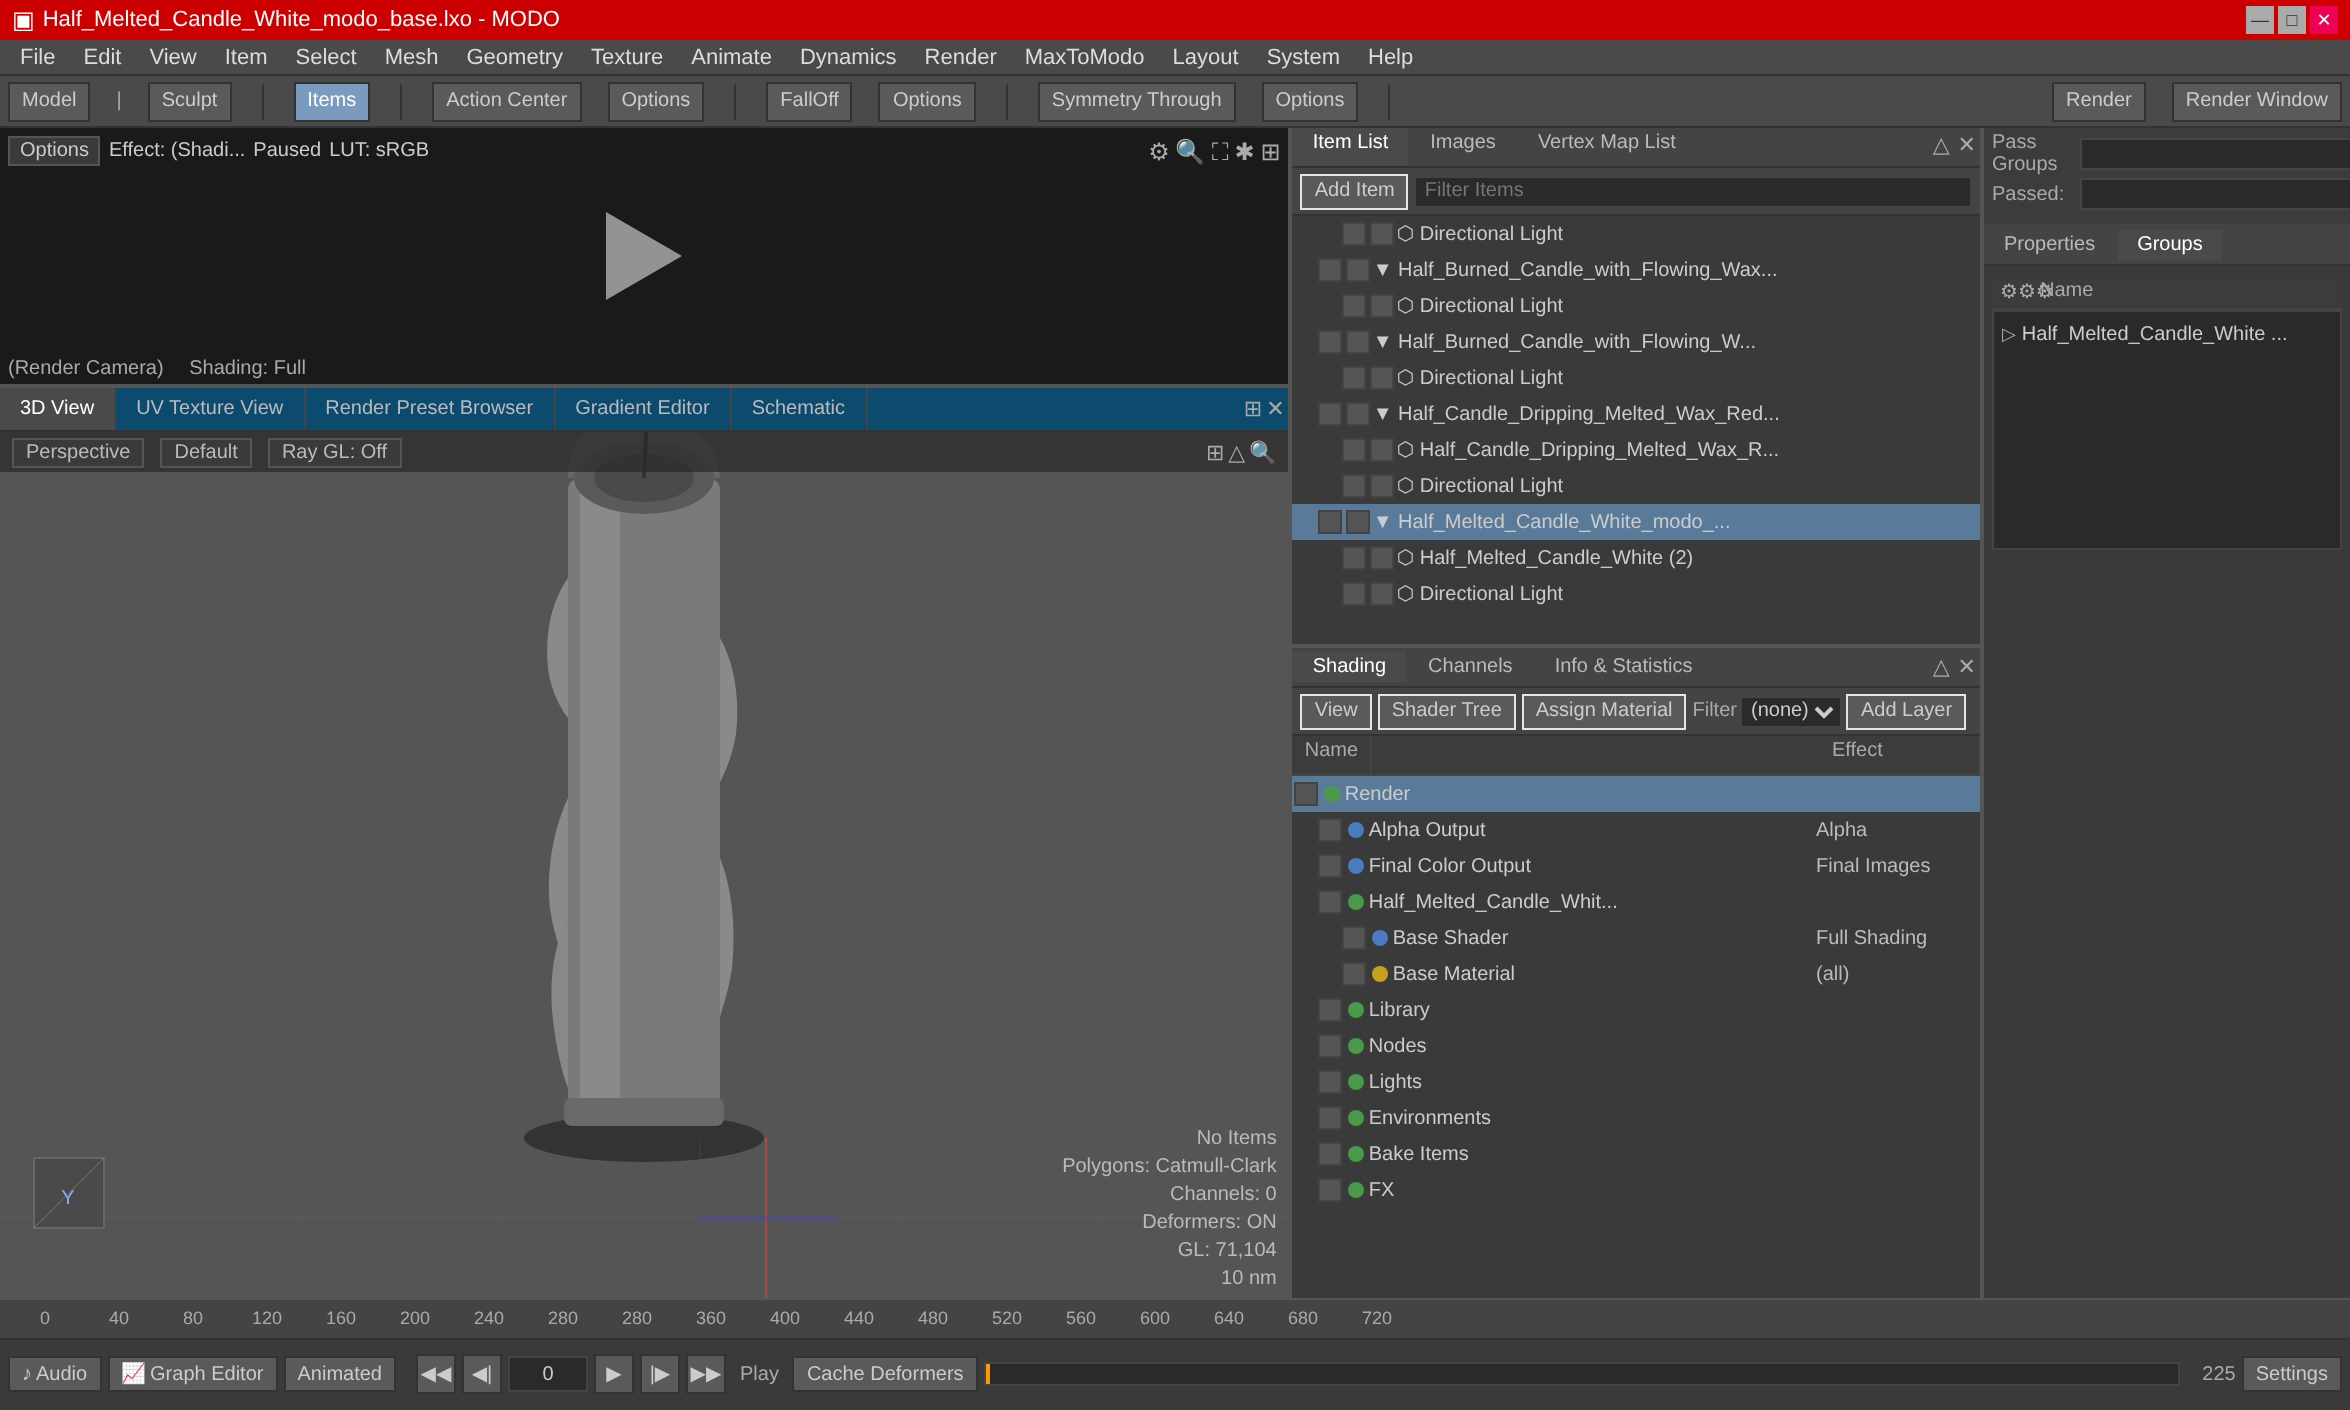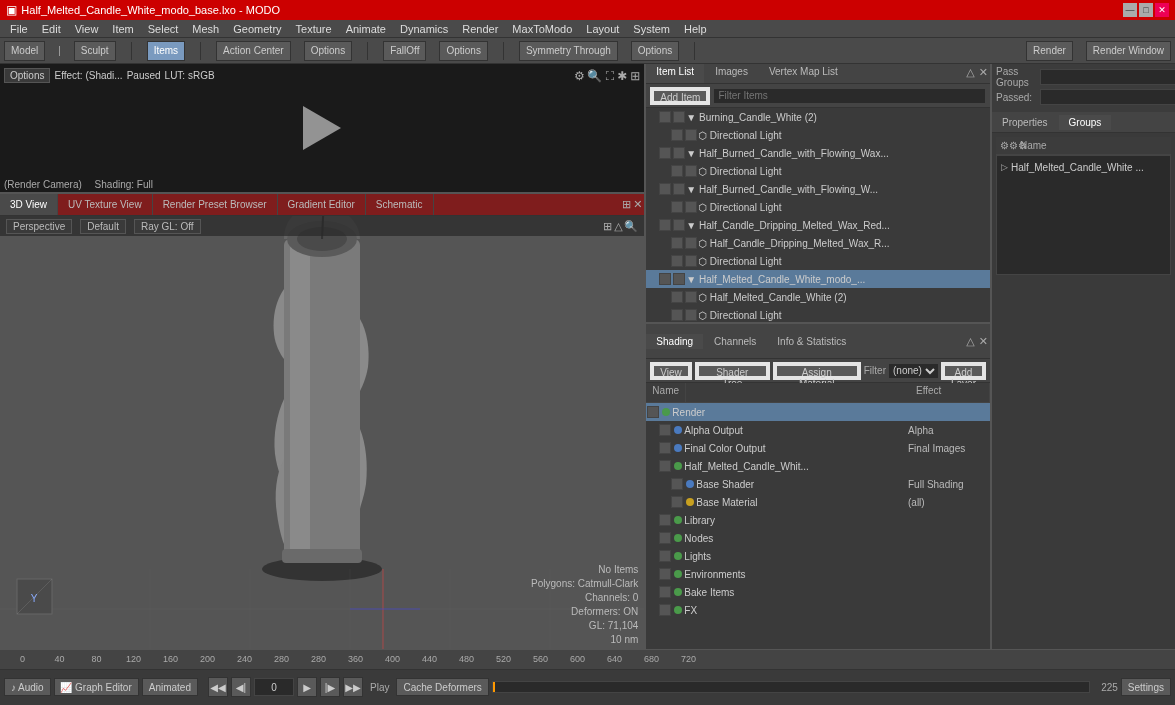--- a/index.html
+++ b/index.html
@@ -128,21 +128,21 @@
     .play-triangle {
       width: 0; height: 0;
       border-top: 22px solid transparent;
       border-bottom: 22px solid transparent;
       border-left: 38px solid rgba(200,200,200,0.7);
     }
 
     
     #viewport-tabs {
       height: 22px;
-      background: #7f1d1d;
+      background: #0c4a6e;
       display: flex;
       align-items: center;
       border-bottom: 1px solid #333;
     }
     .viewport-tab {
       padding: 2px 10px;
       font-size: 10px;
       cursor: pointer;
       color: #bbb;
       border-right: 1px solid #444;
@@ -278,21 +278,21 @@
       height: 24px;
       background: #444;
       display: flex;
       align-items: center;
       padding: 0 4px;
       gap: 3px;
       border-bottom: 1px solid #333;
     }
     .item-list-btn {
       background: #5a5a5a;
-      border: 4px solid #e5e5e5;
+      border: 1px solid #e5e5e5;
       color: #ccc;
       padding: 1px 6px;
       font-size: 10px;
       height: 18px;
       cursor: pointer;
     }
     #filter-input {
       flex: 1;
       background: #2a2a2a;
       border: 1px solid #444;
@@ -343,21 +343,21 @@
       cursor: pointer;
     }
 
     
     #shading-panel {
       flex: 1;
       display: flex;
       flex-direction: column;
     }
     #shading-tabs {
-      height: 35px;
+      height: 20px;
       background: #444;
       display: flex;
       align-items: center;
       border-bottom: 1px solid #333;
     }
     #shading-toolbar {
       height: 24px;
       background: #444;
       display: flex;
       align-items: center;
@@ -670,25 +670,20 @@
         <div style="flex:1;"></div>
         <span style="cursor:pointer;padding:2px;color:#aaa;">△</span>
         <span style="cursor:pointer;padding:2px;color:#aaa;">✕</span>
       </div>
       <div id="item-list-toolbar">
         <button class="item-list-btn">Add Item</button>
         <input class="pass-input" id="filter-input" placeholder="Filter Items" style="flex: 1 1 0%; height: 16px;">
       </div>
       <div id="item-list-content">
 
-      <div class="item-row" style="padding-left: 12px;">
-            <div class="item-vis-btn"></div>
-            <div class="item-vis-btn"></div>
-            <span class="item-label">▼ Burning_Candle_White (2)</span>
-          </div>
           <div class="item-row" style="padding-left: 24px;">
             <div class="item-vis-btn"></div>
             <div class="item-vis-btn"></div>
             <span class="item-label">⬡ Directional Light</span>
           </div>
           <div class="item-row" style="padding-left: 12px;">
             <div class="item-vis-btn"></div>
             <div class="item-vis-btn"></div>
             <span class="item-label">▼ Half_Burned_Candle_with_Flowing_Wax...</span>
           </div>

